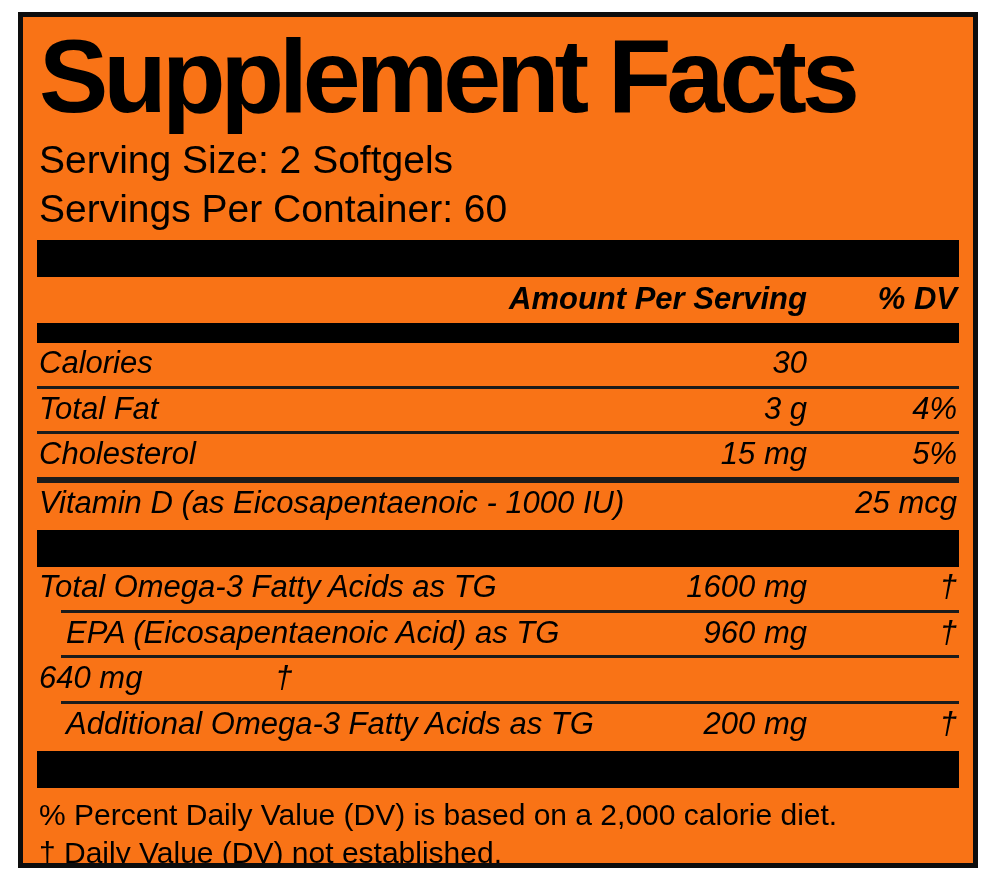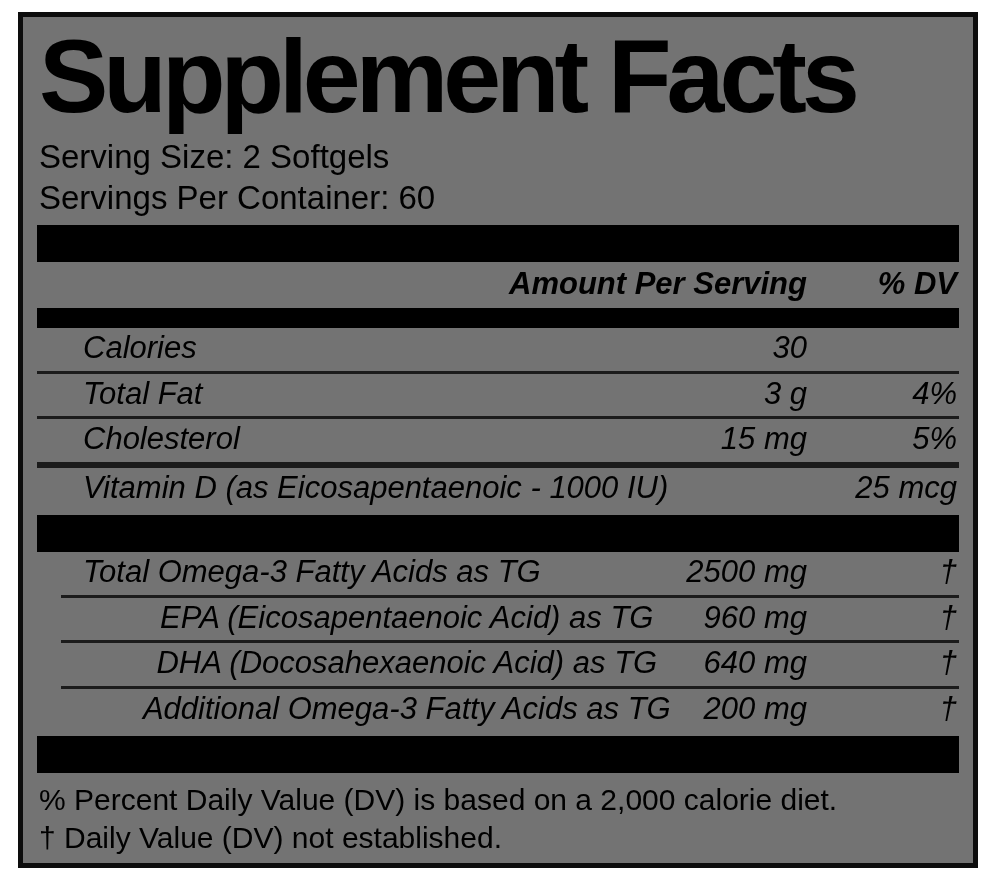--- a/index.html
+++ b/index.html
@@ -7,58 +7,58 @@
     width: 1000px;
     background: #ffffff;
     font-family: "Liberation Sans", "DejaVu Sans", sans-serif;
     color: #000000;
   }
   .panel {
     width: 960px;
     height: 856px;
     margin: 12px 22px 0 18px;
     border: 5px solid #0d0d0d;
-    background: #737373;
+    background: #f97316;
     padding: 4px 14px 0 14px;
     overflow: hidden;
   }
   .title {
     font-size: 104px;
     font-weight: bold;
     letter-spacing: -5px;
     line-height: 0.95;
     margin: 6px 0 10px 2px;
     white-space: nowrap;
   }
   .serving-line {
-    font-size: 33px;
+    font-size: 39px;
     line-height: 1.25;
     padding-left: 2px;
   }
   .bar {
     background: #000000;
     width: 100%;
   }
   .bar-thick { height: 37px; }
   .bar-top { margin-top: 7px; }
   .bar-thin { height: 20px; }
   .bar-gap { margin-top: 4px; }
   .row {
     display: flex;
     align-items: baseline;
     font-size: 31px;
     line-height: 1.12;
     padding: 3px 2px 5px 2px;
     font-style: italic;
   }
-  .row .name { flex: 1 1 auto; white-space: nowrap; margin-left: 44px; }
+  .row .name { flex: 1 1 auto; white-space: nowrap; }
   .row .amt  { flex: 0 0 auto; text-align: right; white-space: nowrap; }
   .row .dv   { flex: 0 0 150px; width: 150px; text-align: right; white-space: nowrap; }
   .row.header-row { font-weight: bold; padding: 5px 2px 6px 2px; }
-  .row.indent .name { padding-left: 27px; text-align: center; }
+  .row.indent .name { padding-left: 27px; }
   .rule {
     height: 3px;
     background: #1b1b1b;
   }
   .rule.sub { margin-left: 24px; }
   .footnotes {
     padding: 8px 2px 0 2px;
     font-size: 30px;
     line-height: 1.28;
   }
@@ -108,34 +108,33 @@
 
   <div class="row">
     <span class="name">Vitamin D (as Eicosapentaenoic - 1000 IU)</span>
     <span class="amt">25 mcg</span>
   </div>
 
   <div class="bar bar-thick bar-gap"></div>
 
   <div class="row">
     <span class="name">Total Omega-3 Fatty Acids as TG</span>
-    <span class="amt">2500 mg</span>
+    <span class="amt">1600 mg</span>
     <span class="dv">†</span>
   </div>
   <div class="rule sub"></div>
 
   <div class="row indent">
     <span class="name">EPA (Eicosapentaenoic Acid) as TG</span>
     <span class="amt">960 mg</span>
     <span class="dv">†</span>
   </div>
   <div class="rule sub"></div>
 
   <div class="row indent">
-    <span class="name">DHA (Docosahexaenoic Acid) as TG</span>
     <span class="amt">640 mg</span>
     <span class="dv">†</span>
   </div>
   <div class="rule sub"></div>
 
   <div class="row indent">
     <span class="name">Additional Omega-3 Fatty Acids as TG</span>
     <span class="amt">200 mg</span>
     <span class="dv">†</span>
   </div>

